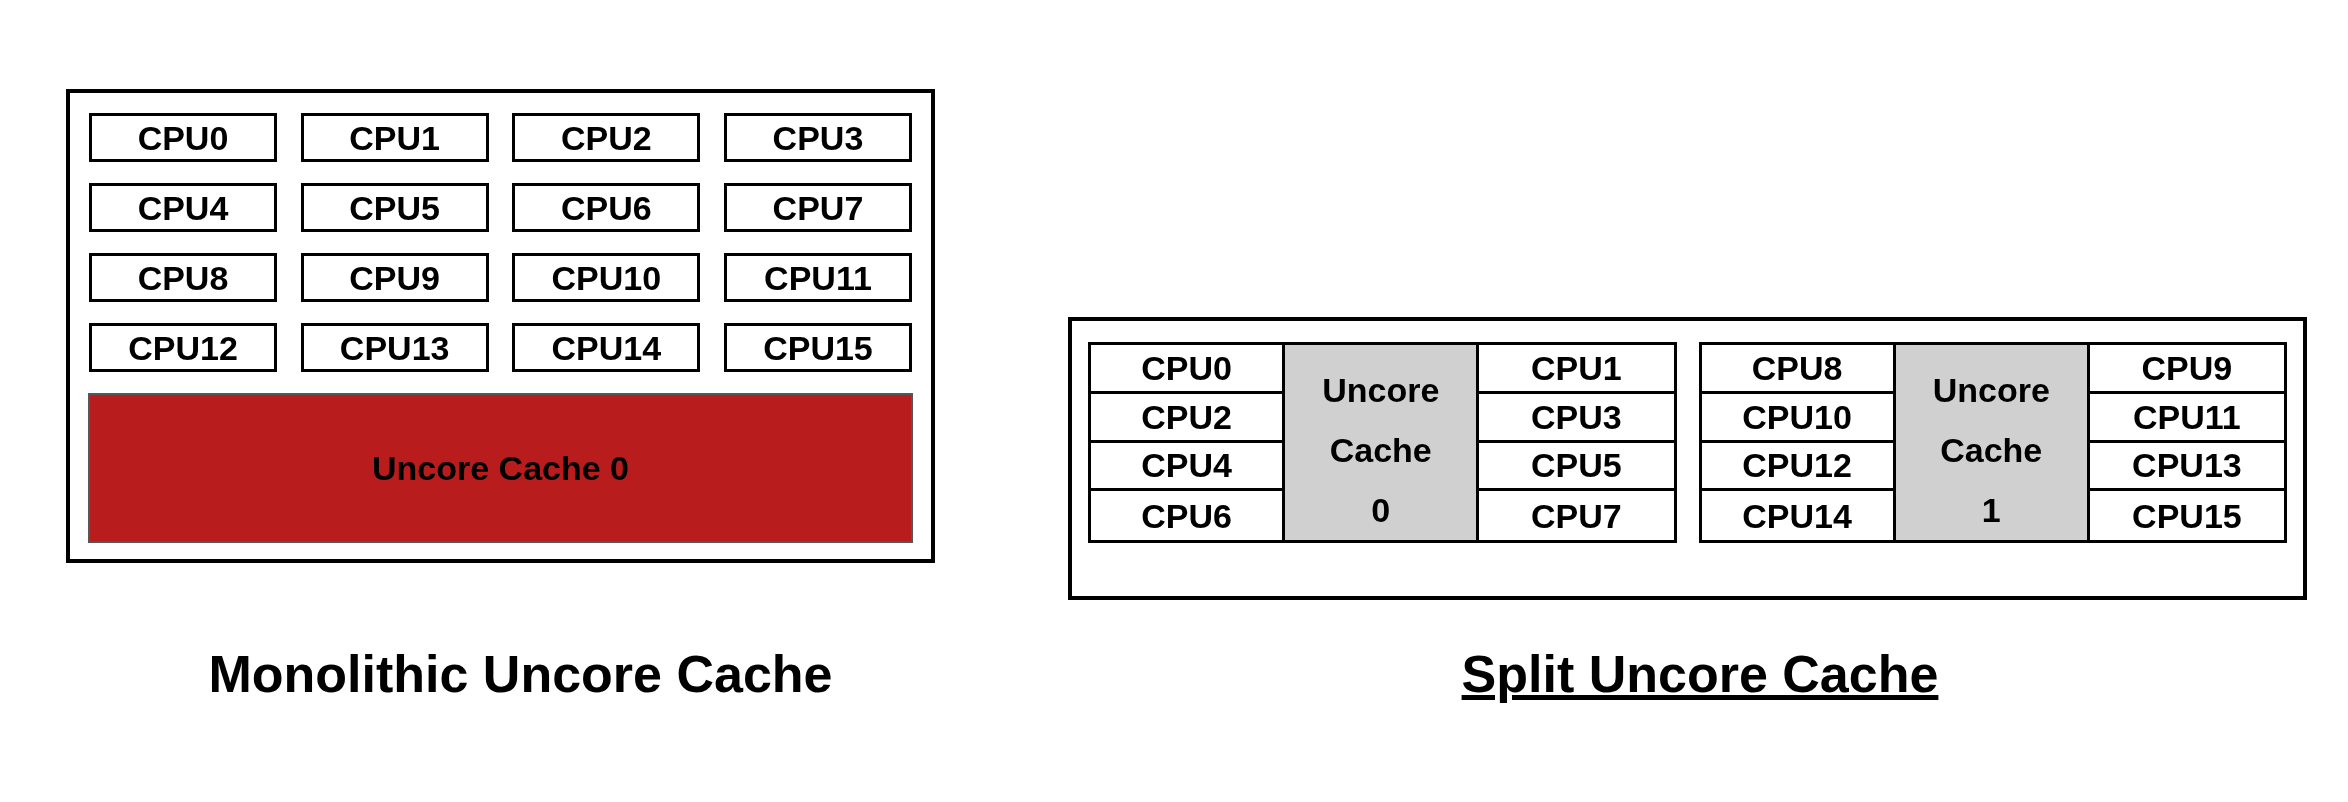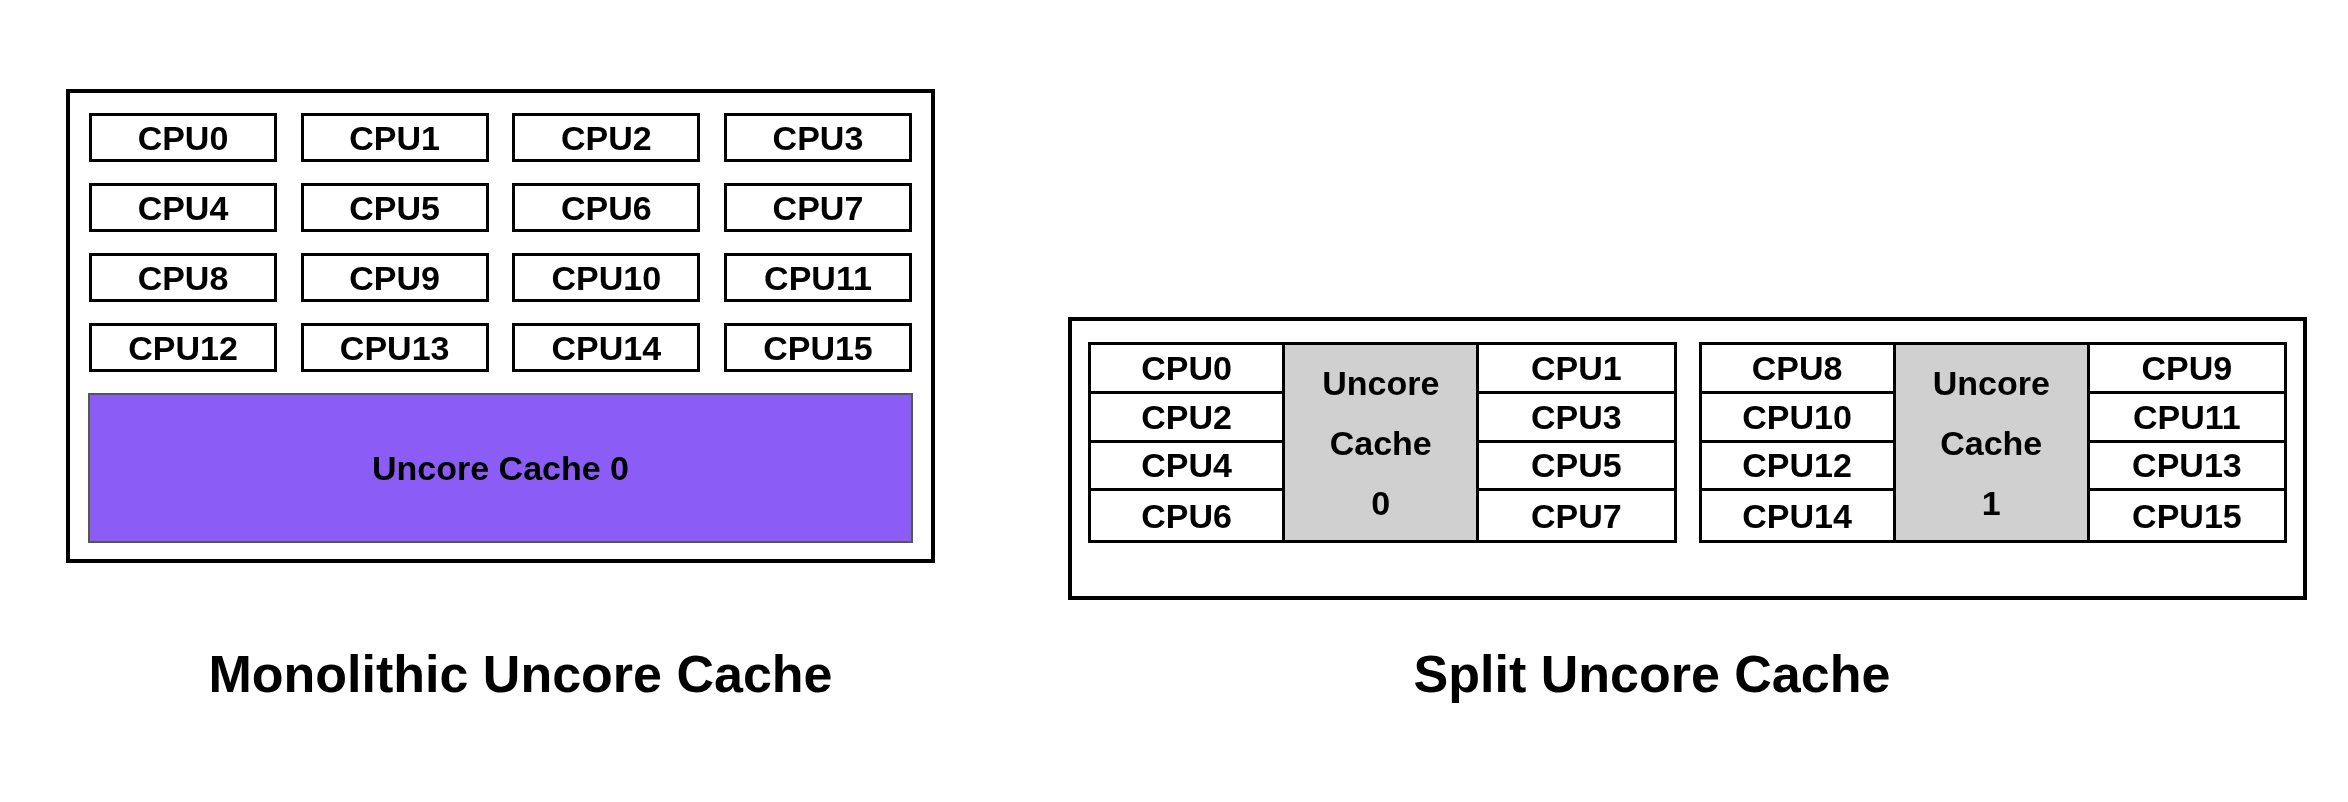--- a/index.html
+++ b/index.html
@@ -38,21 +38,21 @@
     display: flex;
     align-items: center;
     justify-content: center;
     font-weight: bold;
     font-size: 34px;
     line-height: 1;
   }
   .mono-cache {
     margin: 21px 18px 0 18px;
     height: 150px;
-    background: #8b5cf6;
+    background: #b91c1c;
     border: 2px solid #565656;
     box-sizing: border-box;
     display: flex;
     align-items: center;
     justify-content: center;
     font-weight: bold;
     font-size: 34px;
   }
 
   
@@ -93,39 +93,39 @@
   }
   .scell.no-b { border-bottom: none; }
   .scell.no-r { border-right: none; }
   .scache {
     box-sizing: border-box;
     background: #d0d0d0;
     border-right: 3px solid #000000;
     display: flex;
     flex-direction: column;
     align-items: center;
-    justify-content: center;
+    justify-content: flex-end;
     font-weight: bold;
     font-size: 34px;
     text-align: center;
   }
   .scache span { display: block; line-height: 60px; }
 
   
   .caption {
     position: absolute;
     top: 645px;
     font-weight: bold;
     font-size: 52px;
     line-height: 1.15;
     text-align: center;
     white-space: nowrap;
   }
   .caption-mono { left: 86px;  width: 869px; }
-  .caption-split { left: 1052px; width: 1200px; }
+  .caption-split { left: 1100px; width: 1200px; text-decoration: underline; }
 </style>
 </head>
 <body>
 
 <div class="canvas">
 
   <div class="mono">
     <div class="mono-grid">
       <div class="cpu-box">CPU0</div>
       <div class="cpu-box">CPU1</div>

